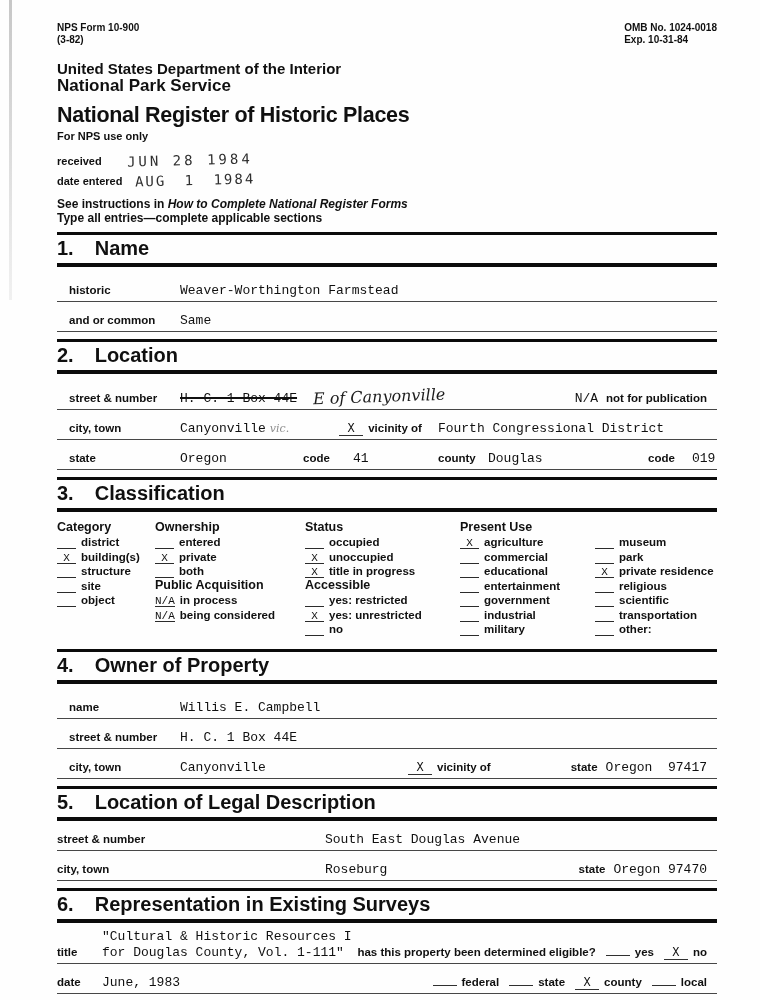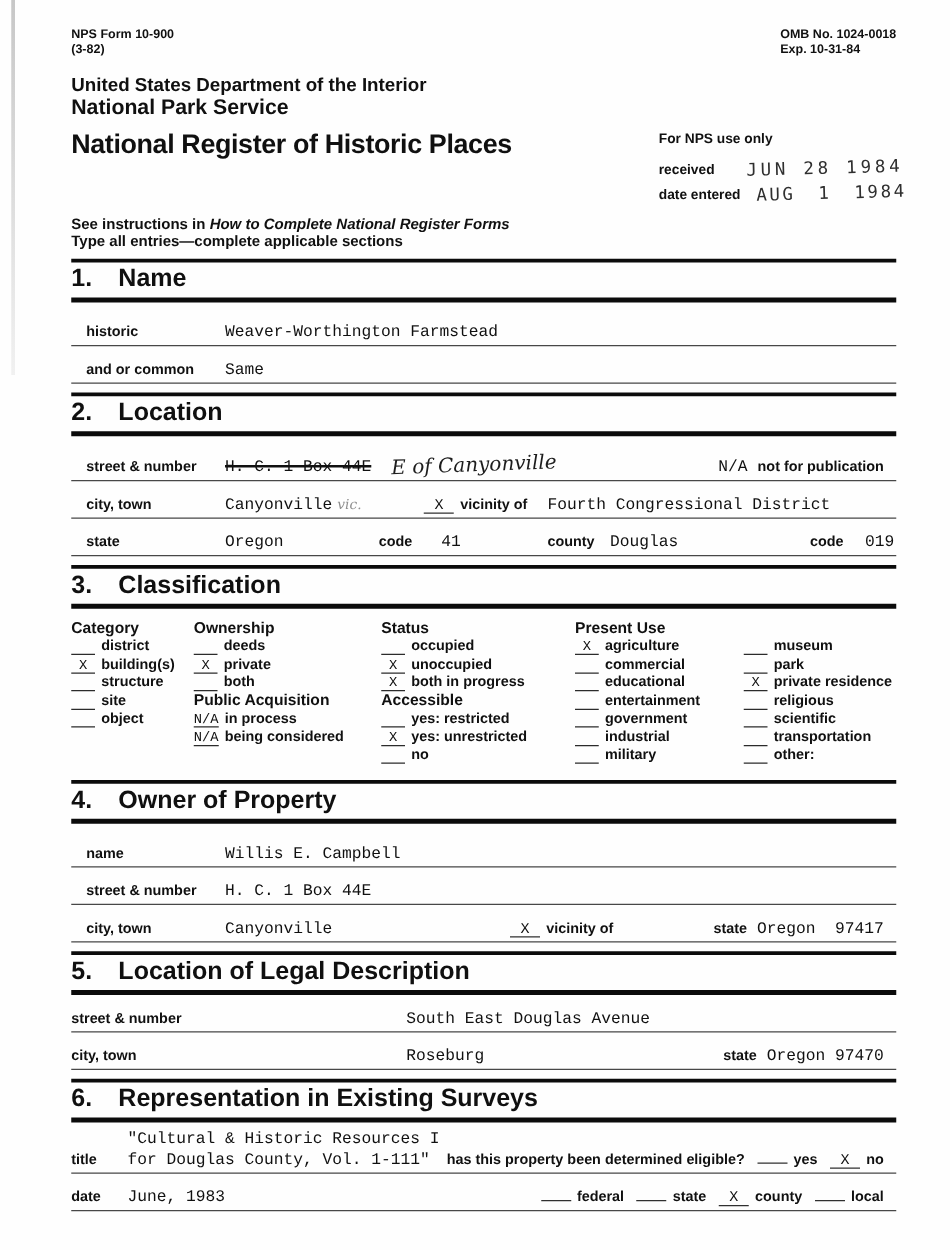--- a/index.html
+++ b/index.html
@@ -7,21 +7,21 @@
   .page{position:relative;width:760px;height:1000px;background:#fefefe;overflow:hidden;
         font-family:"Liberation Sans",sans-serif;color:#101010;}
   .edge-left{position:absolute;left:9px;top:0;width:3px;height:300px;
              background:linear-gradient(#9a9a9a,#e6e6e6);opacity:.55;}
   .content{position:absolute;left:57px;top:22px;width:660px;}
 
   
   .top-row{display:flex;justify-content:space-between;font-size:10px;font-weight:bold;line-height:12px;}
   .dept{font-size:15px;font-weight:bold;margin-top:14px;line-height:17px;}
   .agency{font-size:17px;font-weight:bold;line-height:17px;}
-  .title-row{display:flex;margin-top:9px;}
+  .title-row{display:flex;margin-top:9px;flex-direction:column;}
   .big-title{font-size:21.5px;font-weight:bold;line-height:25px;letter-spacing:-0.3px;width:470px;}
   .nps-box{width:190px;padding-top:2px;}
   .nps-label{font-size:11px;font-weight:bold;margin-bottom:10px;}
   .nps-row{display:flex;align-items:baseline;margin-bottom:4px;}
   .nps-key{font-size:11px;font-weight:bold;width:70px;flex:none;}
   .stamp{font-family:"DejaVu Sans Mono",monospace;font-size:14px;color:#2f2f2f;
          display:inline-block;white-space:nowrap;transform:rotate(-1.5deg);}
   .stamp1{letter-spacing:3px;}
   .stamp2{letter-spacing:2px;word-spacing:8px;margin-left:8px;}
   .instr{font-size:12px;font-weight:bold;line-height:14px;margin-top:5px;}
@@ -177,21 +177,21 @@
           </div>
         <div class="ckrow">
             <span class="ckb"></span>
             <span class="cklabel">object</span>
           </div>
       </div>
       <div class="col c2">
         <div class="ckhead">Ownership</div>
         <div class="ckrow">
             <span class="ckb"></span>
-            <span class="cklabel">deeds</span>
+            <span class="cklabel">entered</span>
           </div>
         <div class="ckrow">
             <span class="ckb">X</span>
             <span class="cklabel">private</span>
           </div>
         <div class="ckrow">
             <span class="ckb"></span>
             <span class="cklabel">both</span>
           </div>
         <div class="ckhead">Public Acquisition</div>
@@ -209,21 +209,21 @@
         <div class="ckrow">
             <span class="ckb"></span>
             <span class="cklabel">occupied</span>
           </div>
         <div class="ckrow">
             <span class="ckb">X</span>
             <span class="cklabel">unoccupied</span>
           </div>
         <div class="ckrow">
             <span class="ckb">X</span>
-            <span class="cklabel">both in progress</span>
+            <span class="cklabel">title in progress</span>
           </div>
         <div class="ckhead">Accessible</div>
         <div class="ckrow">
             <span class="ckb"></span>
             <span class="cklabel">yes: restricted</span>
           </div>
         <div class="ckrow">
             <span class="ckb">X</span>
             <span class="cklabel">yes: unrestricted</span>
           </div>

